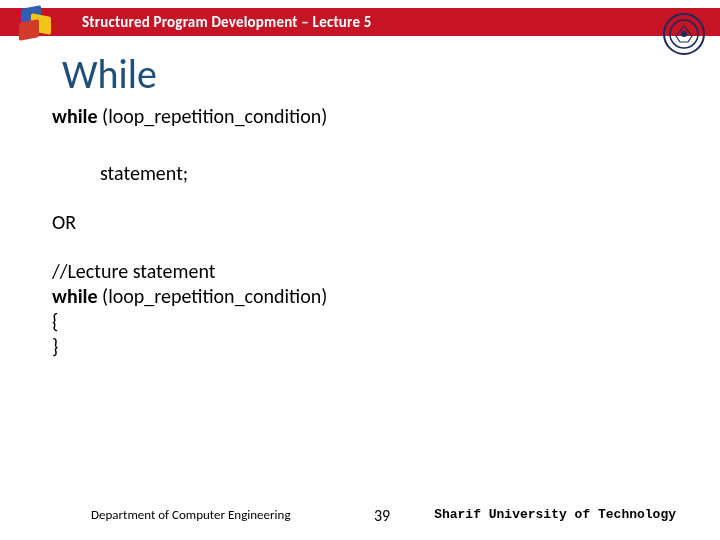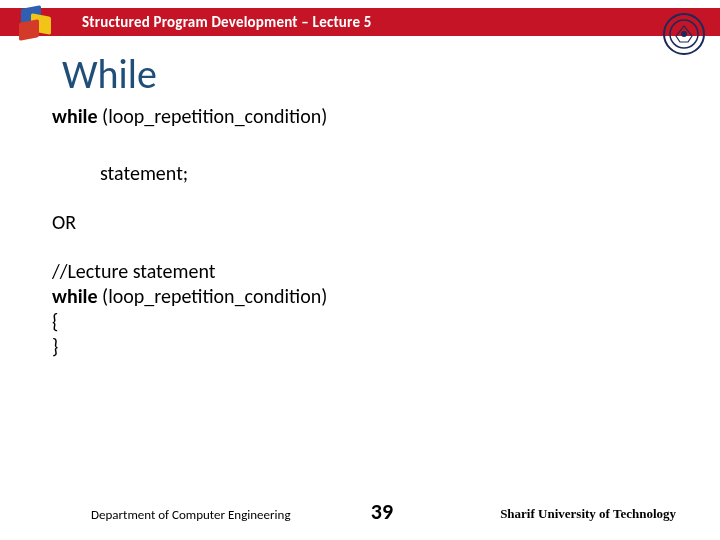--- a/index.html
+++ b/index.html
@@ -16,22 +16,22 @@
   .seal { position: absolute; right: 14px; top: 4px; width: 44px; height: 44px; }
   .seal svg { width: 44px; height: 44px; }
   .heading { position: absolute; top: 50px; left: 62px; font-size: 40px; color: #1f4e79; font-weight: 400; }
   .content { position: absolute; top: 104px; left: 52px; right: 34px; font-size: 20px; color: #000; line-height: 1.25; }
   .content b { font-weight: 700; }
   .content .indent { padding-left: 48px; margin-top: 32px; }
   .content .block { margin-bottom: 0px; }
   .content .gap { height: 24px; }
   .footer { position: absolute; bottom: 18px; left: 0; right: 0; display: flex; align-items: center; justify-content: space-between; padding: 0 44px 0 47px; font-size: 13px; margin-left: 44px; }
   .footer .dept { font-family: Calibri, Arial, sans-serif; }
-  .footer .page { font-size: 22px; font-weight: 700; position: absolute; left: 50%; transform: translateX(-50%); bottom: -3px; }
-  .footer .uni { font-family: Liberation Serif, serif; font-weight: 700; }
+  .footer .page { font-size: 16px; font-weight: 400; position: absolute; left: 50%; transform: translateX(-50%); bottom: -3px; }
+  .footer .uni { font-family: Liberation Mono, monospace; font-weight: 700; }
 </style>
 </head>
 <body>
 
 <div class="slide">
 
   <div class="topbar">
     <div class="left-box">
       <div class="cube">
         <div class="face f1"></div>

